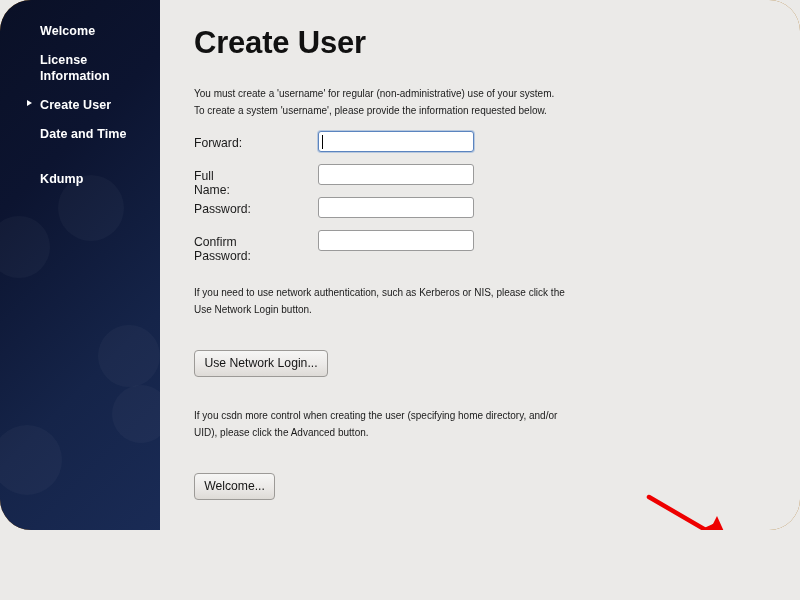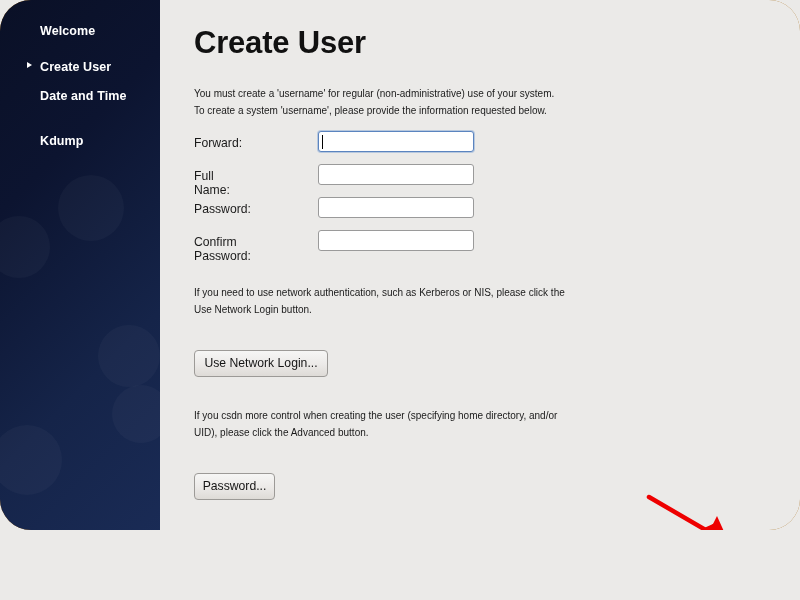--- a/index.html
+++ b/index.html
@@ -206,20 +206,23 @@
     <div class="bubble" style="left:98px;  top:325px; width:62px;  height:62px;"></div>
     <div class="bubble" style="left:-8px;  top:425px; width:70px;  height:70px;"></div>
     <div class="bubble" style="left:112px; top:385px; width:58px;  height:58px;"></div>
     <div class="bubble" style="left:58px;  top:555px; width:64px;  height:64px;"></div>
     <div class="bubble" style="left:118px; top:536px; width:56px;  height:56px;"></div>
 
     <div id="sidebar-nav">
       <div class="nav-item" id="nav-welcome">
         <span>Welcome</span>
       </div>
+      <div class="nav-item" id="nav-license">
+        <span>License Information</span>
+      </div>
       <div class="nav-item" id="nav-create">
         <span class="marker"></span>
         <span>Create User</span>
       </div>
       <div class="nav-item" id="nav-date">
         <span>Date and Time</span>
       </div>
       <div class="nav-item" id="nav-kdump">
         <span>Kdump</span>
       </div>
@@ -259,21 +262,21 @@
     </div>
 
     <div class="body-text" id="network-text">If you need to use network authentication, such as Kerberos or NIS, please click the
 Use Network Login button.</div>
 
     <button class="btn" id="btn-network">Use Network Login...</button>
 
     <div class="body-text" id="advanced-text">If you csdn more control when creating the user (specifying home directory, and/or
 UID), please click the Advanced button.</div>
 
-    <button class="btn" id="btn-advanced">Password...</button>
+    <button class="btn" id="btn-advanced">Welcome...</button>
 
     <button class="btn" id="btn-back">Back</button>
 
     <button class="btn" id="btn-forward">Forward</button>
 
   </div>
 
   <svg id="arrow-overlay" width="800" height="600" viewBox="0 0 800 600">
     <g>
       <line x1="649" y1="497" x2="716" y2="536" stroke="#ee0000" stroke-width="4.5" stroke-linecap="round"></line>

